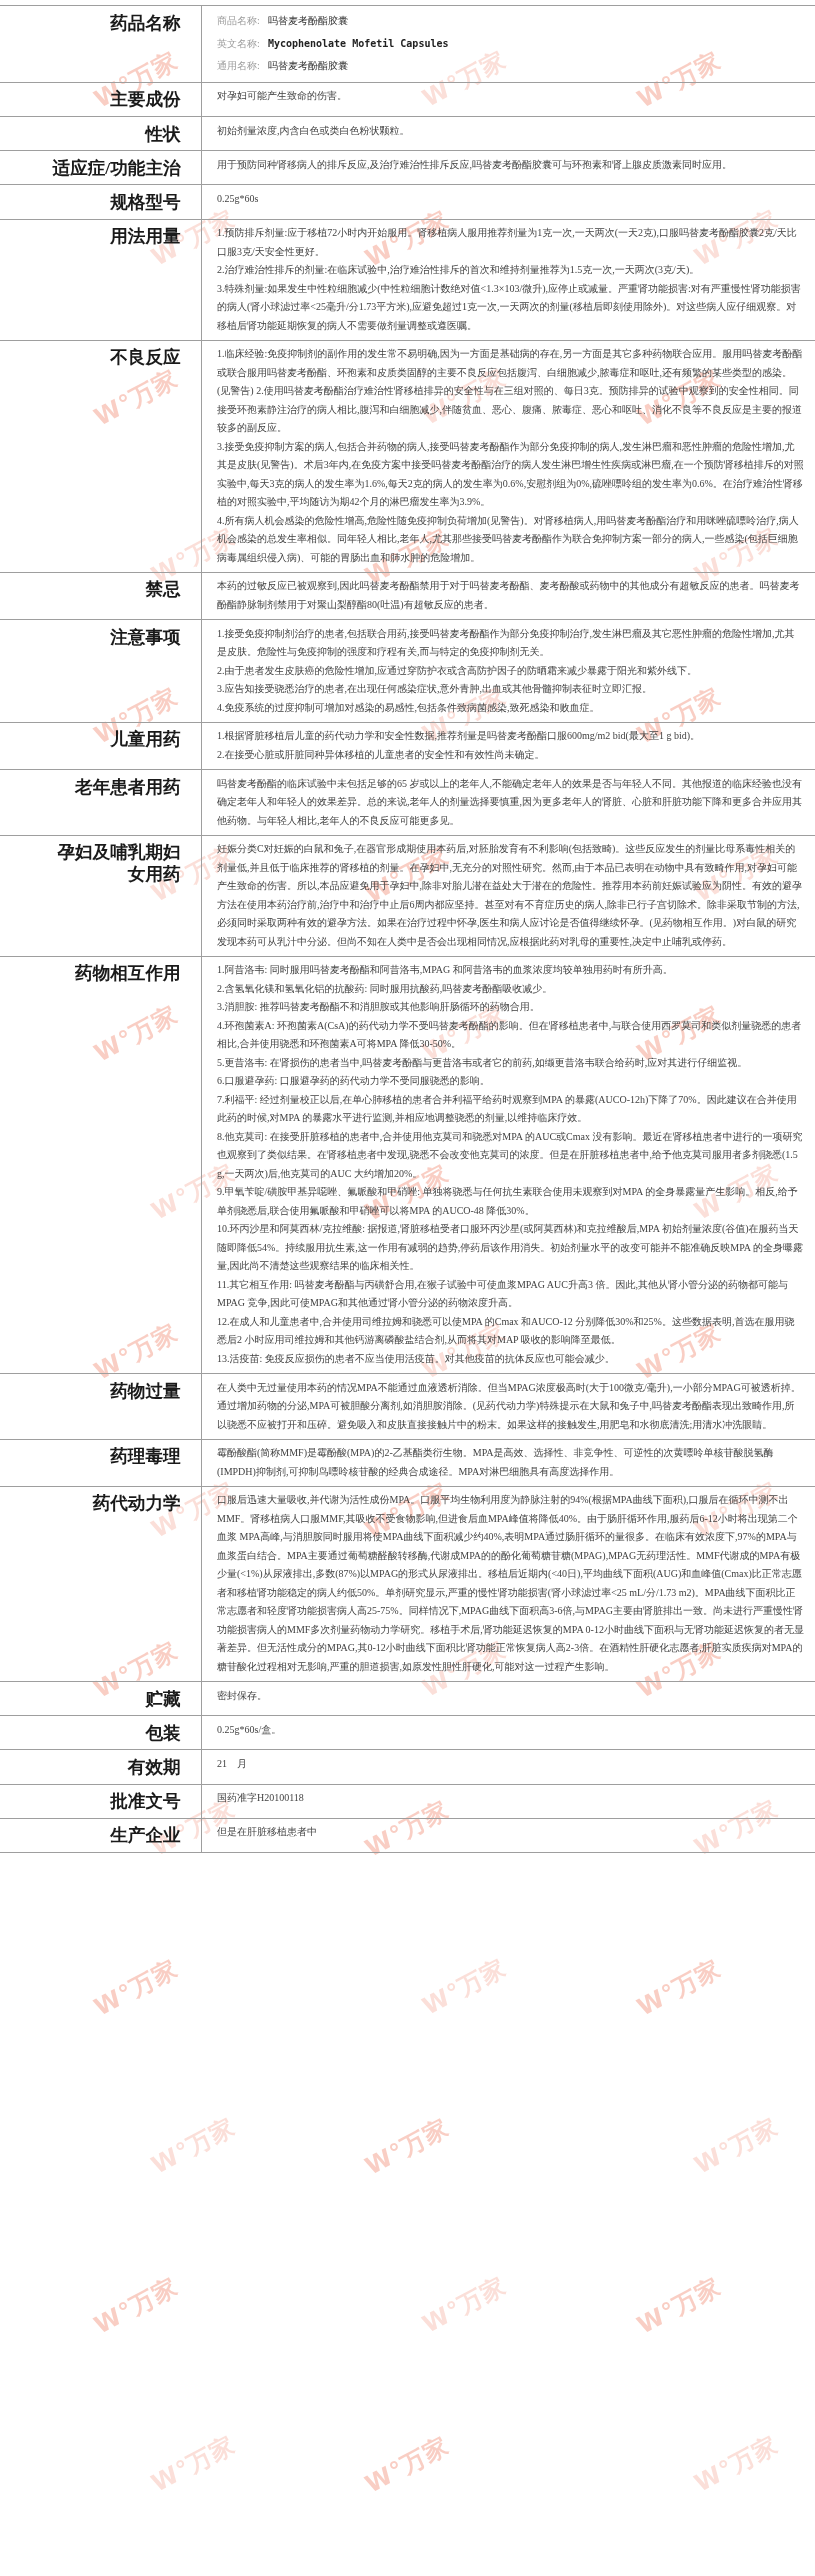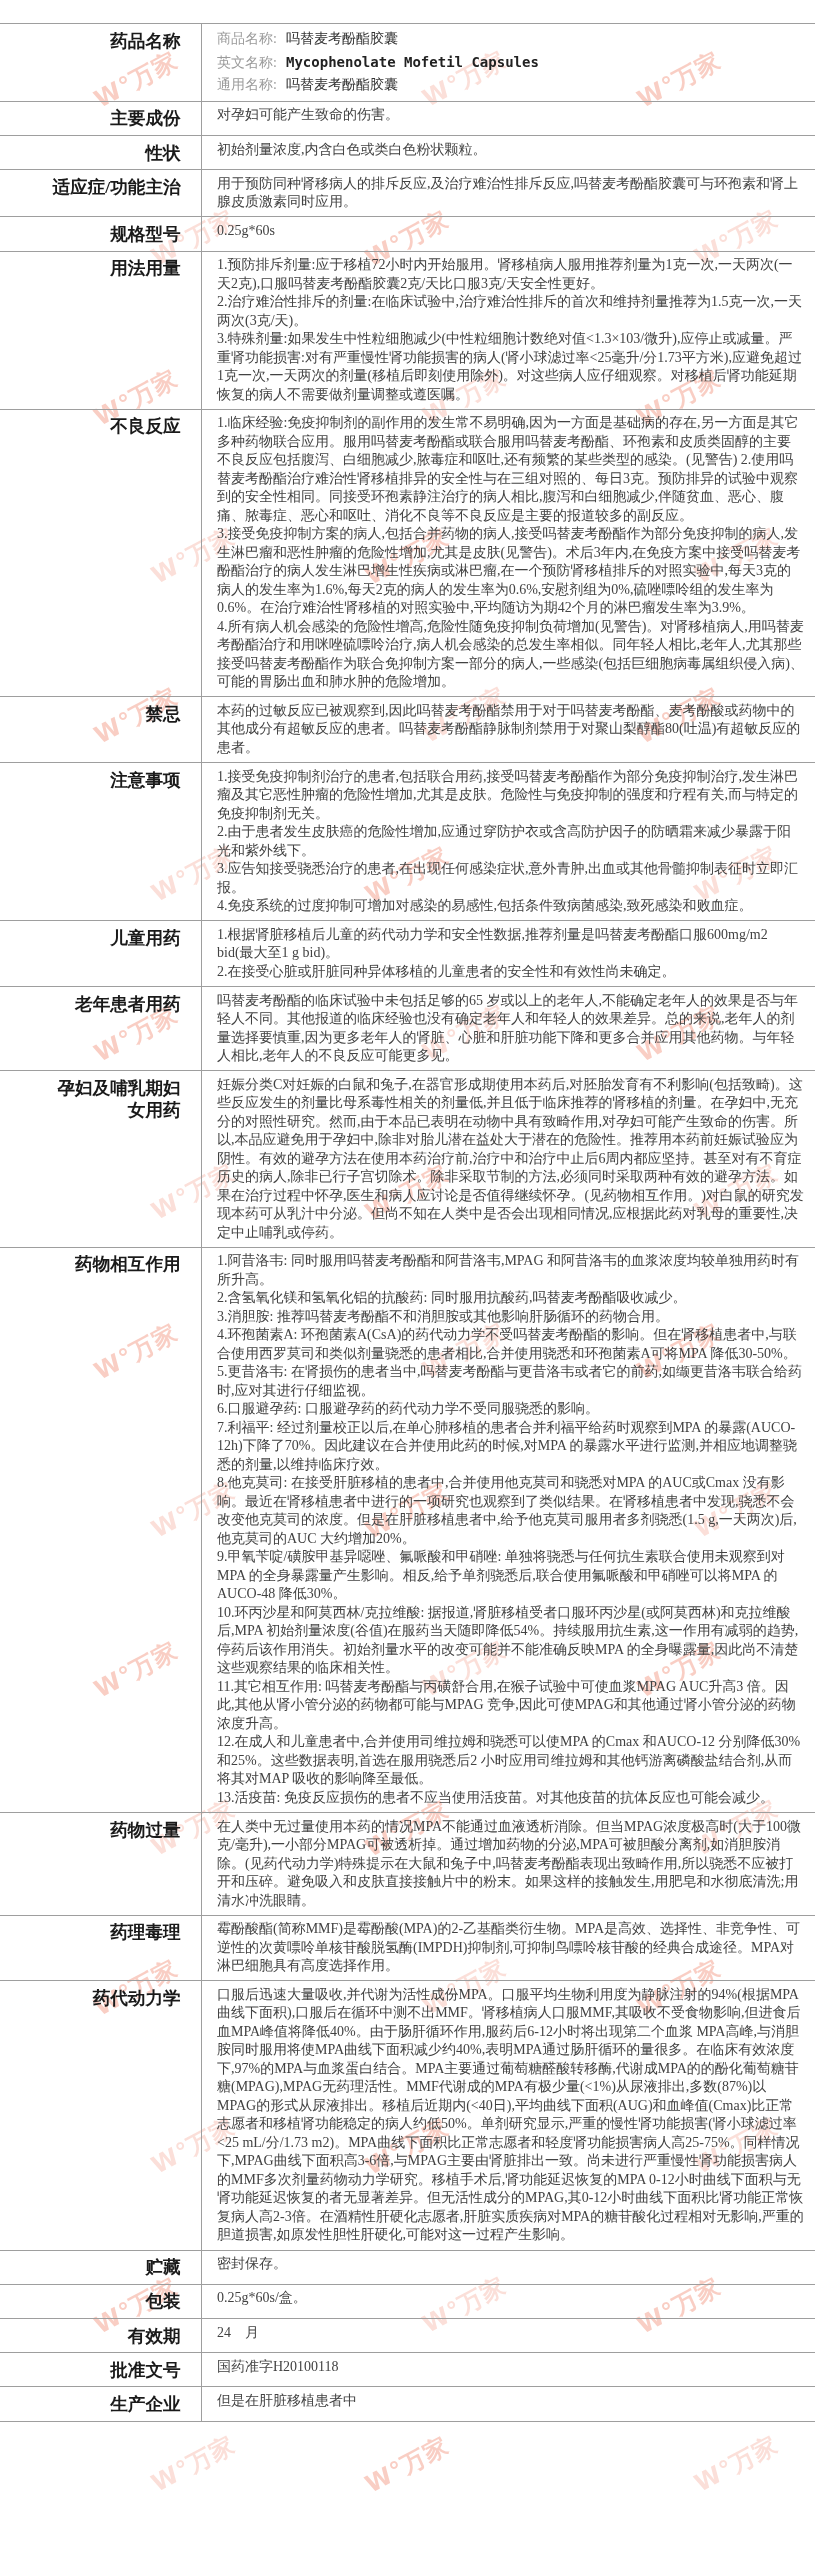--- a/index.html
+++ b/index.html
@@ -6,27 +6,27 @@
   .page{width:815px;height:2576px;position:relative;background:#ffffff;overflow:hidden;
         font-family:"Liberation Serif","DejaVu Serif",serif;}
   
   .wm-layer{position:absolute;inset:0;display:grid;grid-template-columns:repeat(3,1fr);
         grid-auto-rows:159px;overflow:hidden;pointer-events:none;z-index:0;}
   .wm-item{align-self:center;justify-self:center;transform:rotate(-28deg);
         color:rgba(240,125,100,0.38);font-size:24px;font-weight:bold;letter-spacing:0.9px;
         font-family:"DejaVu Sans",sans-serif;user-select:none;}
   .wm-item:nth-child(even){transform:rotate(-28deg) translate(51px,26px);opacity:.65;}
   
-  .drugtable{position:relative;z-index:1;margin-top:23px;border-bottom:0.9px solid #9e9e9e;}
+  .drugtable{position:relative;z-index:1;margin-top:5px;border-bottom:0.9px solid #9e9e9e;}
   .row{display:flex;border-top:0.9px solid #9e9e9e;background:transparent;}
   .row-label{flex:0 0 202px;width:202px;box-sizing:border-box;padding:5.6px 20.4px 5.6px 43px;
         text-align:right;font-size:17.6px;line-height:22px;font-weight:bold;color:#1a1a1a;
         border-right:0.9px solid #9e9e9e;}
   .row-content{flex:1;box-sizing:border-box;padding:4.6px 11px 4.6px 15px;
-        font-size:14px;line-height:18.5px;color:#424242;}
+        font-size:10px;line-height:18.5px;color:#424242;}
   .text{white-space:pre-line;}
   
   .field{line-height:20.4px;padding:0.9px 0;}
   .fk{color:#9b9b9b;margin-right:5.6px;}
   .fv{color:#333333;}
   .fv-en{font-family:"DejaVu Sans Mono","Liberation Mono",monospace;font-weight:bold;color:#222222;}
 </style>
 </head>
 <body>
 
@@ -237,21 +237,21 @@
     <div class="row">
       <div class="row-label">包装</div>
       <div class="row-content">
           <div class="text">0.25g*60s/盒。</div>
         </div>
     </div>
 
     <div class="row">
       <div class="row-label">有效期</div>
       <div class="row-content">
-          <div class="text">24　月</div>
+          <div class="text">21　月</div>
         </div>
     </div>
 
     <div class="row">
       <div class="row-label">批准文号</div>
       <div class="row-content">
           <div class="text">国药准字H20100118</div>
         </div>
     </div>
 

